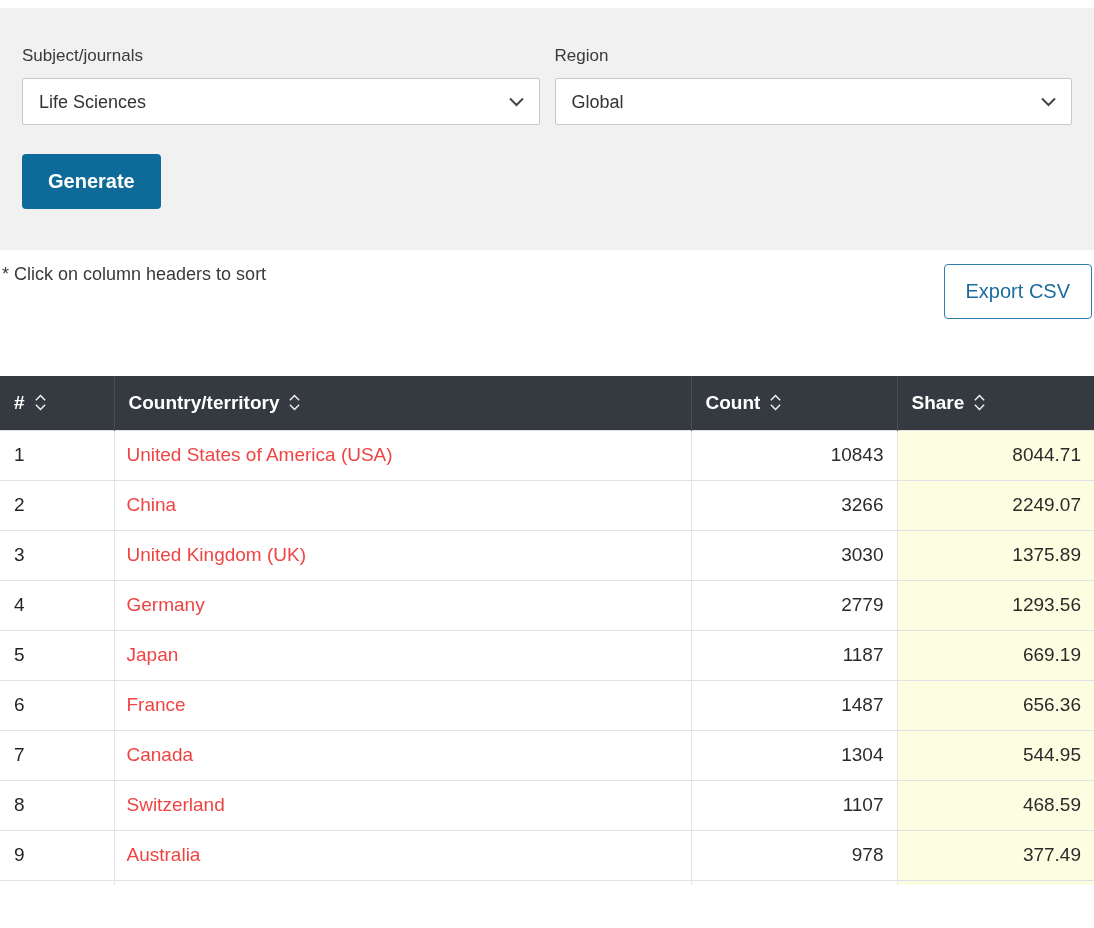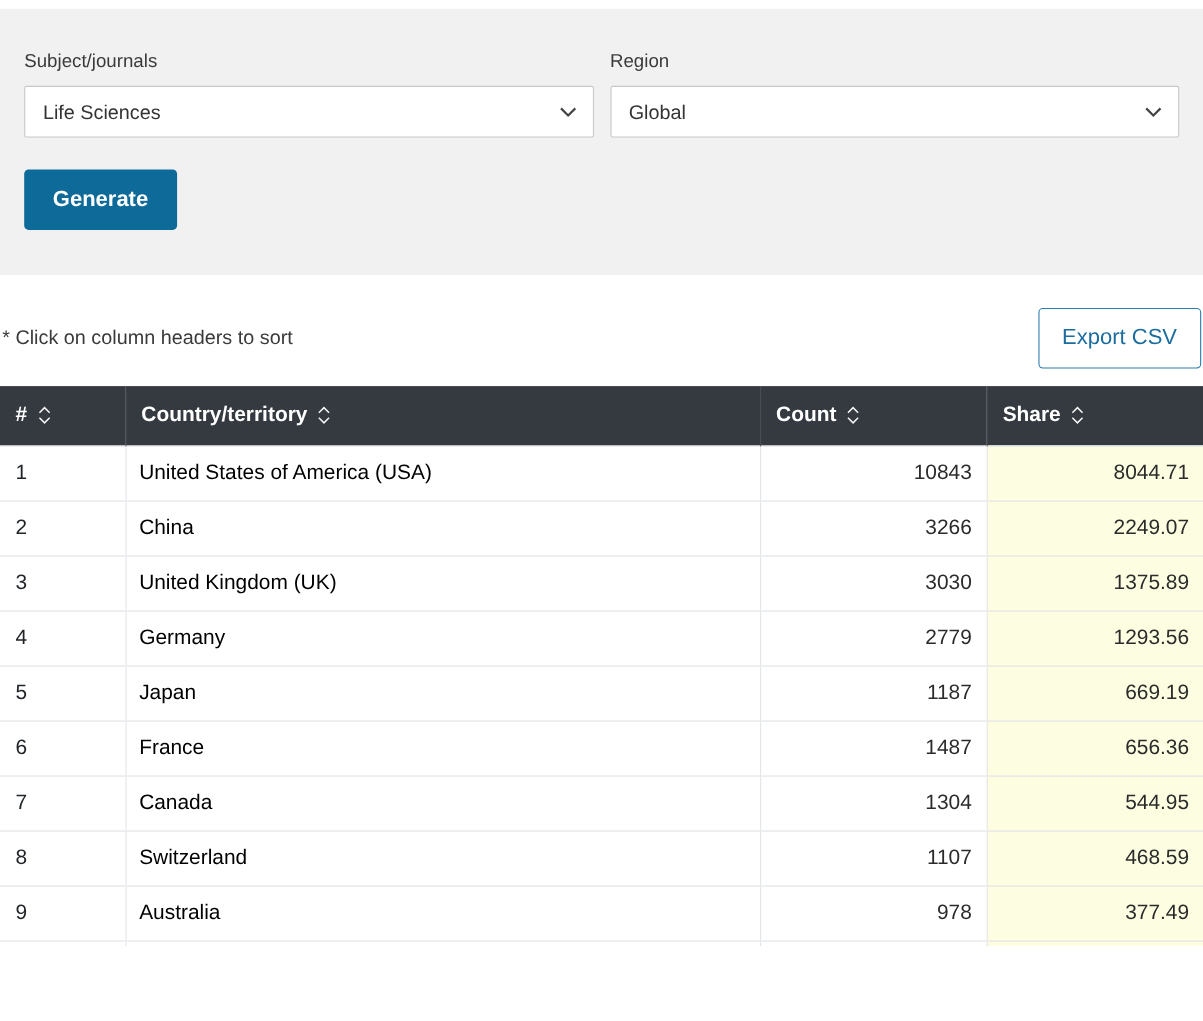--- a/index.html
+++ b/index.html
@@ -17,21 +17,21 @@
     font-family:inherit; font-size:18px; color:#333; padding:0 40px 0 16px;
     appearance:none; -webkit-appearance:none; -moz-appearance:none;
   }
   .select-chevron { position:absolute; right:15px; top:50%; transform:translateY(-50%); pointer-events:none; }
   .generate-btn {
     margin-top:29px; height:55px; padding:12px 26px; background:#0e6a98; color:#fff;
     border:none; border-radius:4px; font-family:inherit; font-size:20px; font-weight:600; cursor:pointer;
   }
 
   
-  .table-toolbar { height:101px; display:flex; justify-content:space-between; align-items:center; padding:14px 2px 0 2px; }
+  .table-toolbar { height:126px; display:flex; justify-content:space-between; padding:14px 2px 0 2px; }
   .sort-note { font-size:18px; color:#3a3a3a; }
   .export-btn {
     height:55px; padding:0 21px; background:#fff; color:#1a6d9e;
     border:1px solid #2d7dad; border-radius:4px; font-family:inherit; font-size:20px; cursor:pointer;
   }
 
   
   table { width:1094px; border-collapse:collapse; table-layout:fixed; }
   col.c-rank{width:114px} col.c-country{width:577px} col.c-count{width:206px} col.c-share{width:197px}
 
@@ -42,21 +42,21 @@
   thead th + th { border-left:1px solid #474d53; }
   thead th .th-inner { display:flex; align-items:center; gap:9px; }
   .sort-icon { opacity:.95; flex:none; }
 
   tbody td, tfoot td { height:50px; font-size:19px; vertical-align:middle; border-top:1px solid #dee2e6; }
   tbody td + td, tfoot td + td { border-left:1px solid #e2e5e8; }
   td.col-rank { padding-left:14px; color:#212529; }
   td.col-country { padding-left:12px; }
   td.col-count { text-align:right; padding-right:13px; color:#2b2b2b; }
   td.col-share { text-align:right; padding-right:13px; color:#2b2b2b; background:#fdfde1; }
-  .country-link { color:#000000; text-decoration:none; }
+  .country-link { color:#ef4444; text-decoration:none; }
   tfoot td { height:5px; padding:0; }
 </style>
 </head>
 <body>
 
 <div class="filter-panel">
   <div class="filter-row">
     <div class="filter-group">
       <label class="filter-label">Subject/journals</label>
       <div class="select-wrap">

